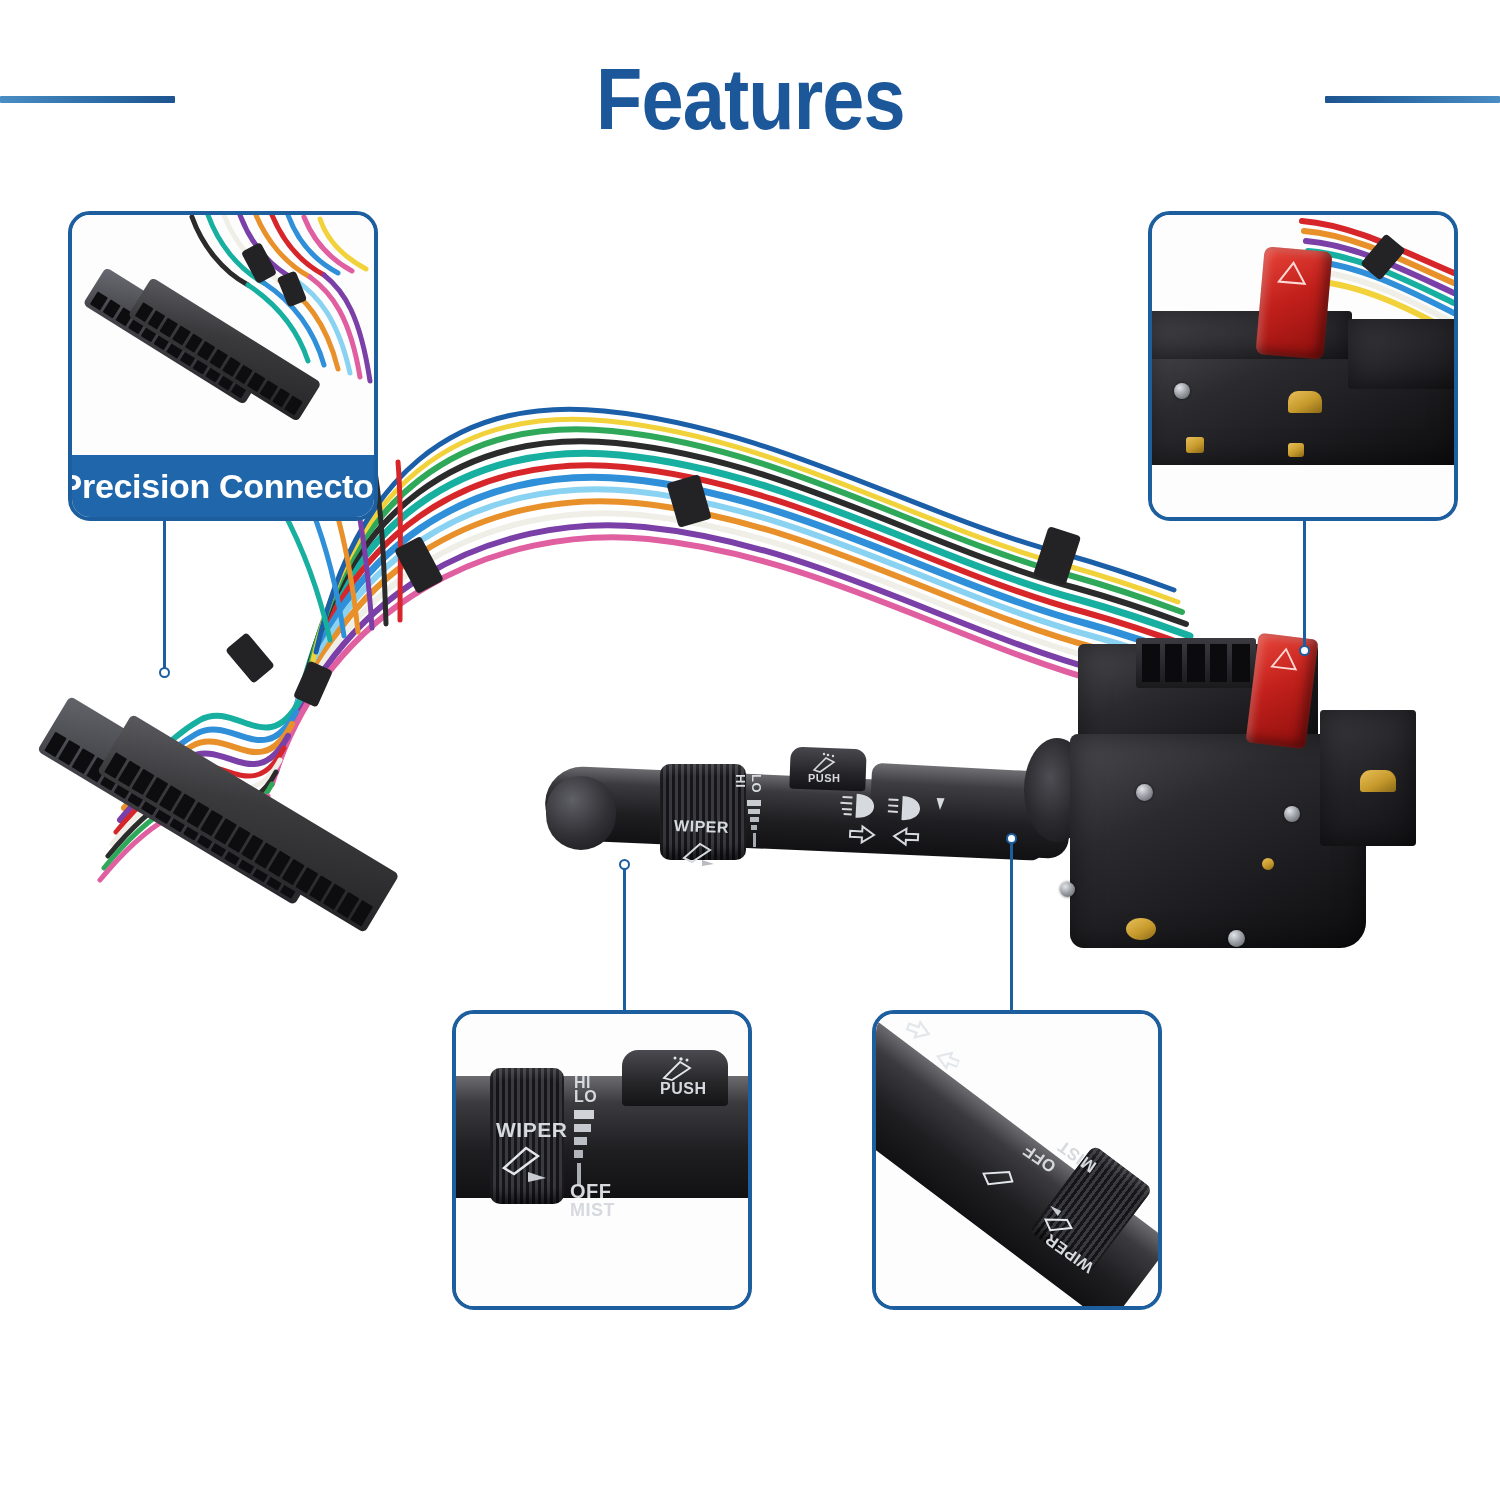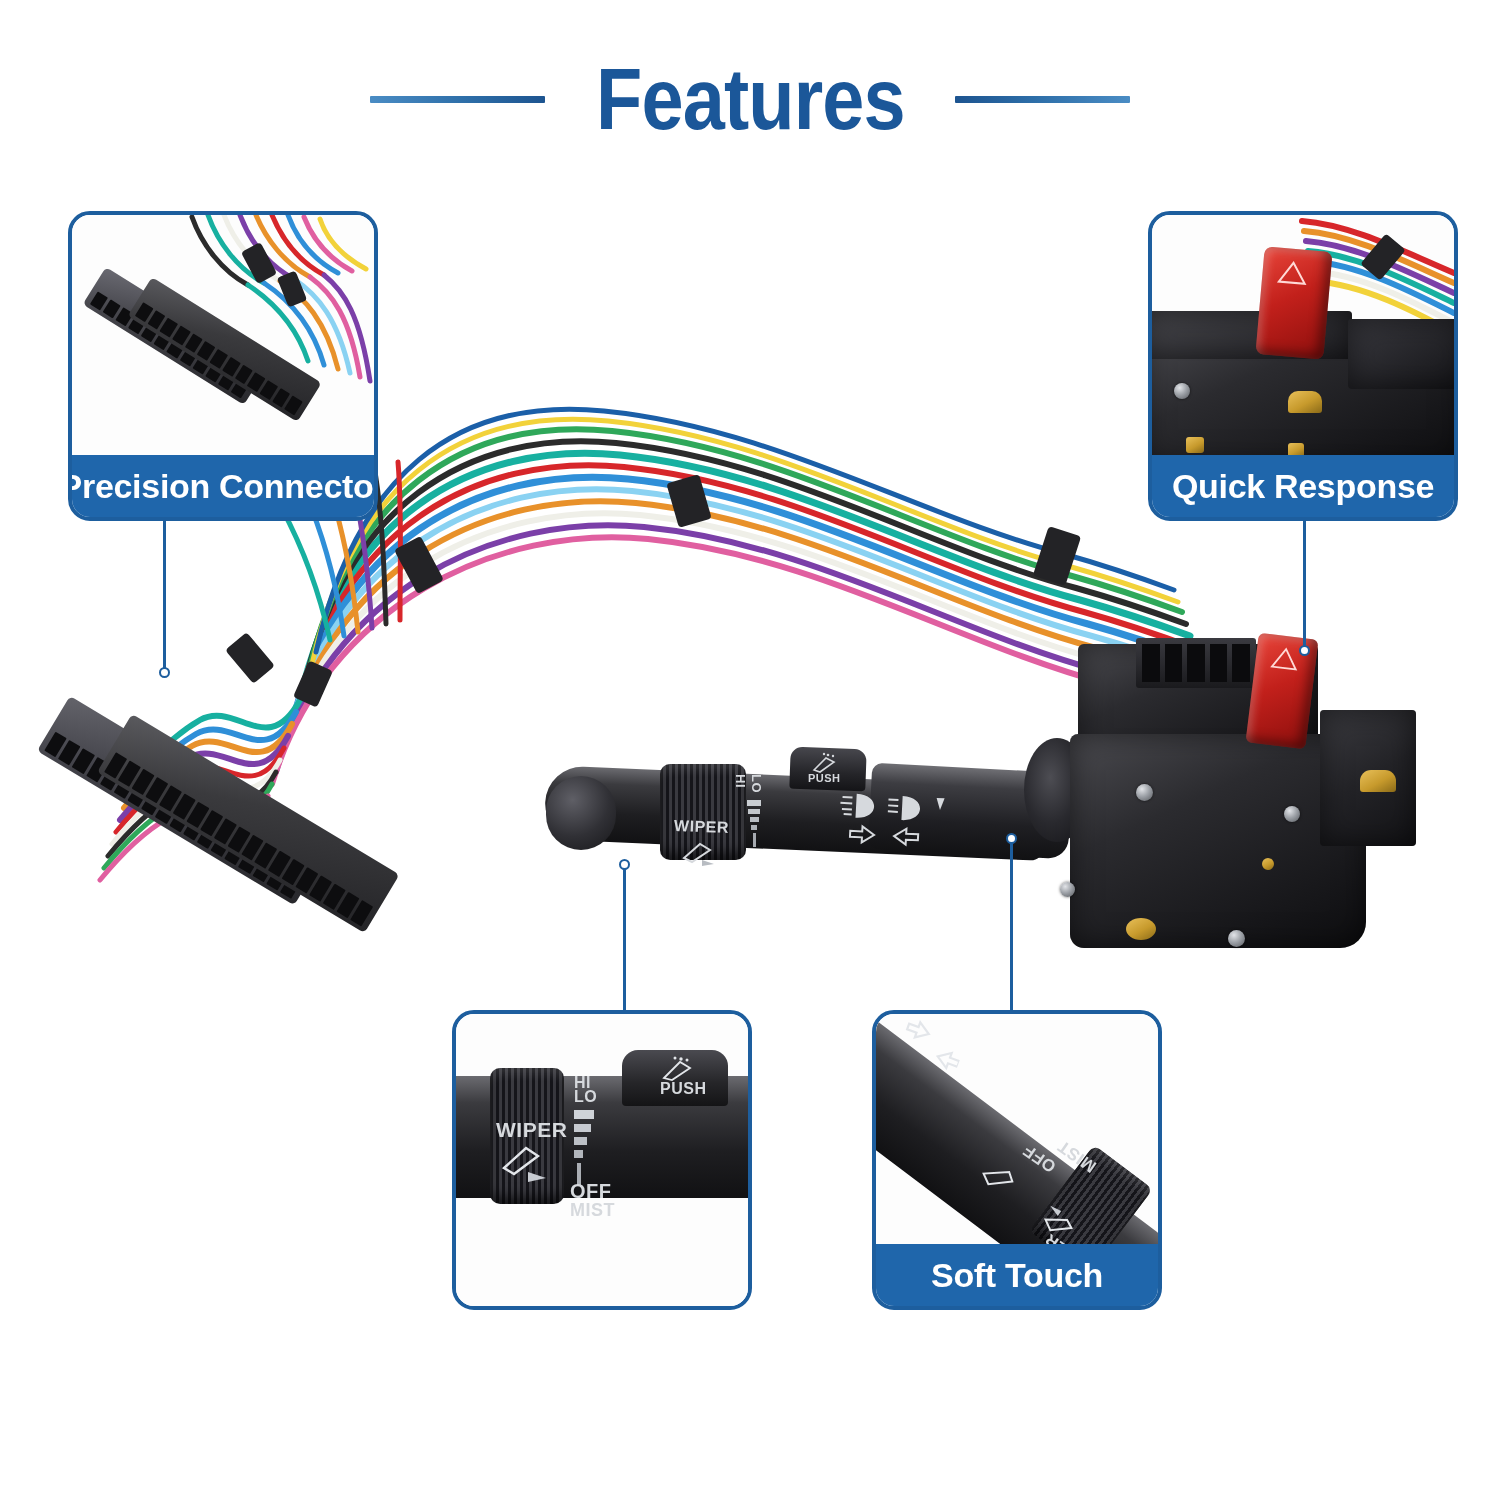--- a/index.html
+++ b/index.html
@@ -7,21 +7,21 @@
     width: 1500px; height: 1500px;
     background: #ffffff;
     font-family: "Liberation Sans", sans-serif;
     overflow: hidden;
   }
   .page { position: relative; width: 1500px; height: 1500px; background:#fff; }
 
   
   .header {
     position: absolute; left: 0; top: 44px; width: 1500px; height: 110px;
-    display: flex; align-items: center; justify-content: center; gap: 26px;
+    display: flex; align-items: center; justify-content: space-between; gap: 26px;
   }
   .rule { height: 7px; width: 175px; border-radius: 1px; }
   .rule.left  { background: linear-gradient(90deg,#4a8cc4 0%, #2d6ea8 55%, #1d5490 100%); }
   .rule.right { background: linear-gradient(90deg,#1d5490 0%, #2d6ea8 45%, #4a8cc4 100%); }
   .title {
     font-size: 88px; font-weight: 700; color: #1B5799;
     letter-spacing: -1px; line-height: 1;
     transform: scaleX(0.86); transform-origin: center;
     white-space: nowrap;
   }
@@ -420,21 +420,20 @@
         <svg width="34" height="28" style="position:absolute;left:14px;top:10px;">
           <path d="M16,4 L29,24 L3,24 Z" fill="none" stroke="#ffd9d6" stroke-width="2"></path>
         </svg>
       </div>
 
       <div class="screw" style="left:22px; top:168px; width:16px; height:16px;"></div>
       <div class="brasspin" style="left:136px; top:176px; width:34px; height:22px; border-radius:10px 10px 3px 3px;"></div>
       <div class="brasspin" style="left:34px; top:222px; width:18px; height:16px;"></div>
       <div class="brasspin" style="left:136px; top:228px; width:16px; height:14px;"></div>
     </div>
-    <div class="label">Quick Response</div>
   </div>
 
   <div class="card c3">
     <div class="photo">
 
       <div class="stalk" style="left:-14px; top:62px; width:320px; height:122px; border-radius:12px;"></div>
 
       <div class="knob" style="left:34px; top:54px; width:74px; height:136px; border-radius:10px;"></div>
       <div class="engrave" style="left:40px; top:104px; font-size:21px;">WIPER</div>
       <svg width="52" height="40" style="position:absolute;left:44px;top:130px;">
@@ -490,16 +489,15 @@
       <div class="engrave" style="left:166px; top:230px; font-size:16px; transform:rotate(215deg);">WIPER</div>
 
       <svg width="46" height="34" style="position:absolute;left:96px;top:142px; transform:rotate(215deg);">
         <path d="M4,20 L22,4 L32,10 L12,26 Z" fill="none" stroke="#e3e6ea" stroke-width="2"></path>
       </svg>
       <svg width="40" height="28" style="position:absolute;left:160px;top:194px; transform:rotate(215deg);">
         <path d="M4,18 L20,4 L30,10 L12,22 Z" fill="none" stroke="#e3e6ea" stroke-width="2"></path>
         <path d="M22,20 L34,24 L22,26 Z" fill="#c8ccd2"></path>
       </svg>
     </div>
-    <div class="label">Soft Touch</div>
   </div>
 
 </div>
 
 </body></html>

